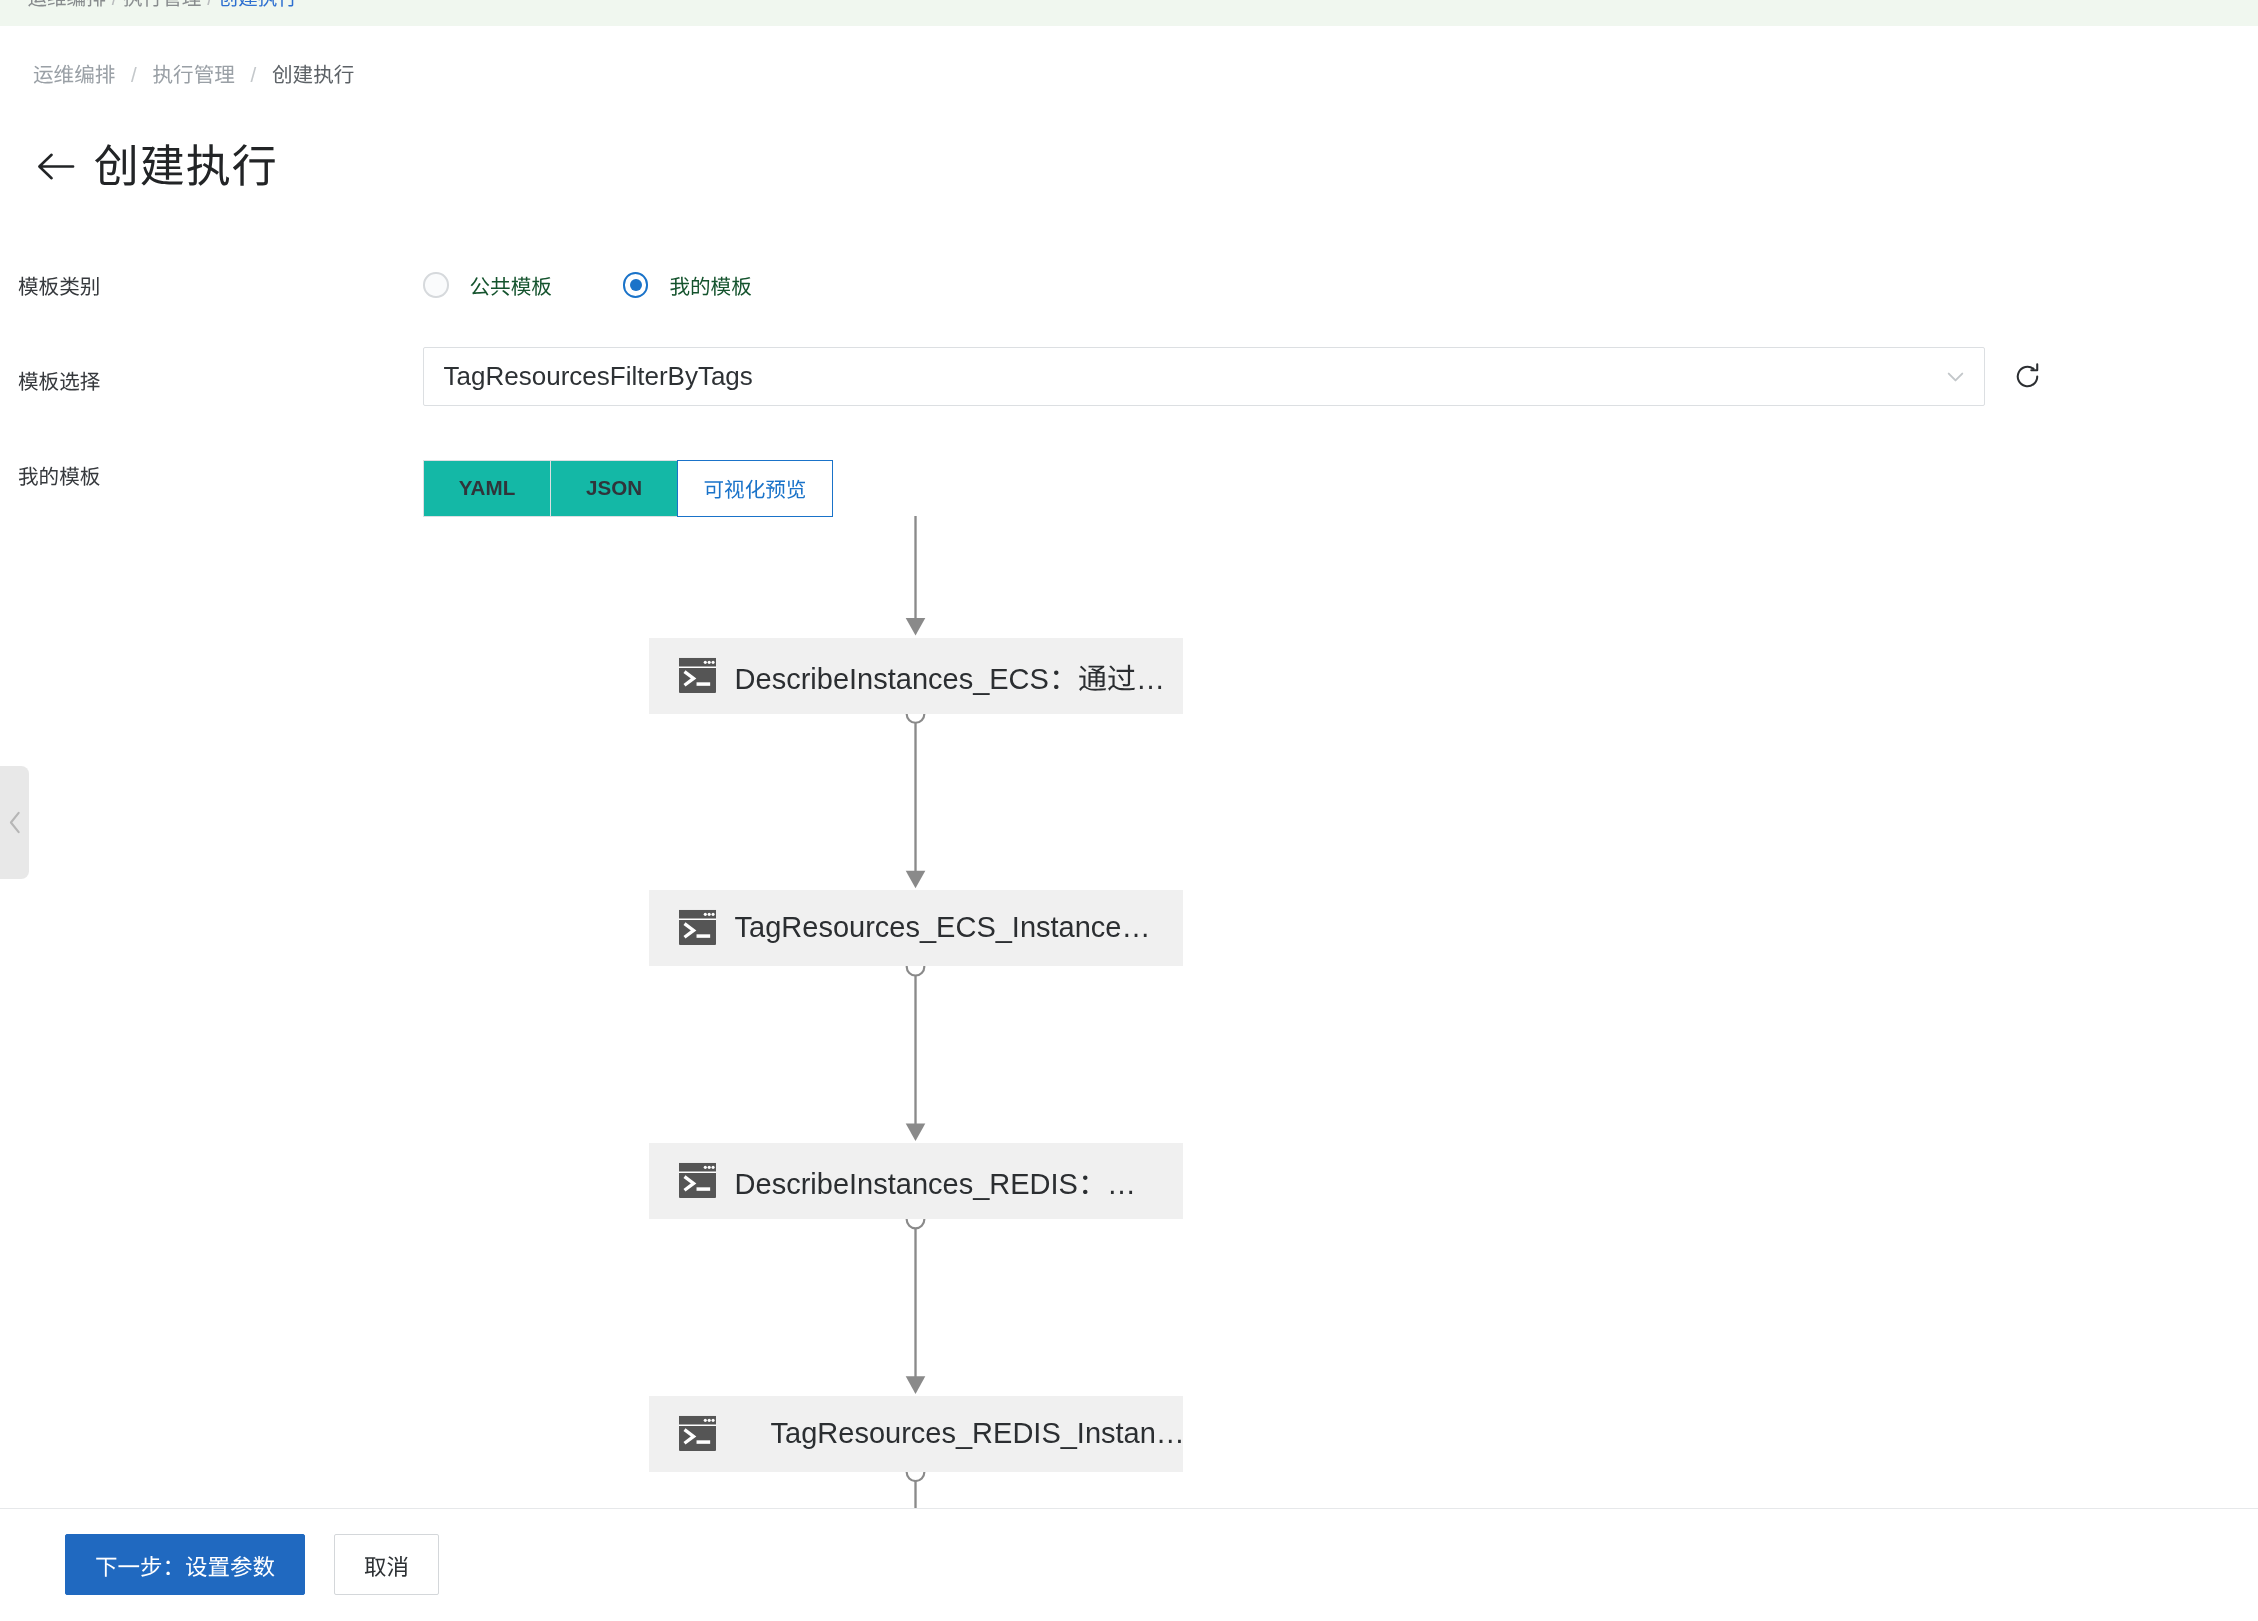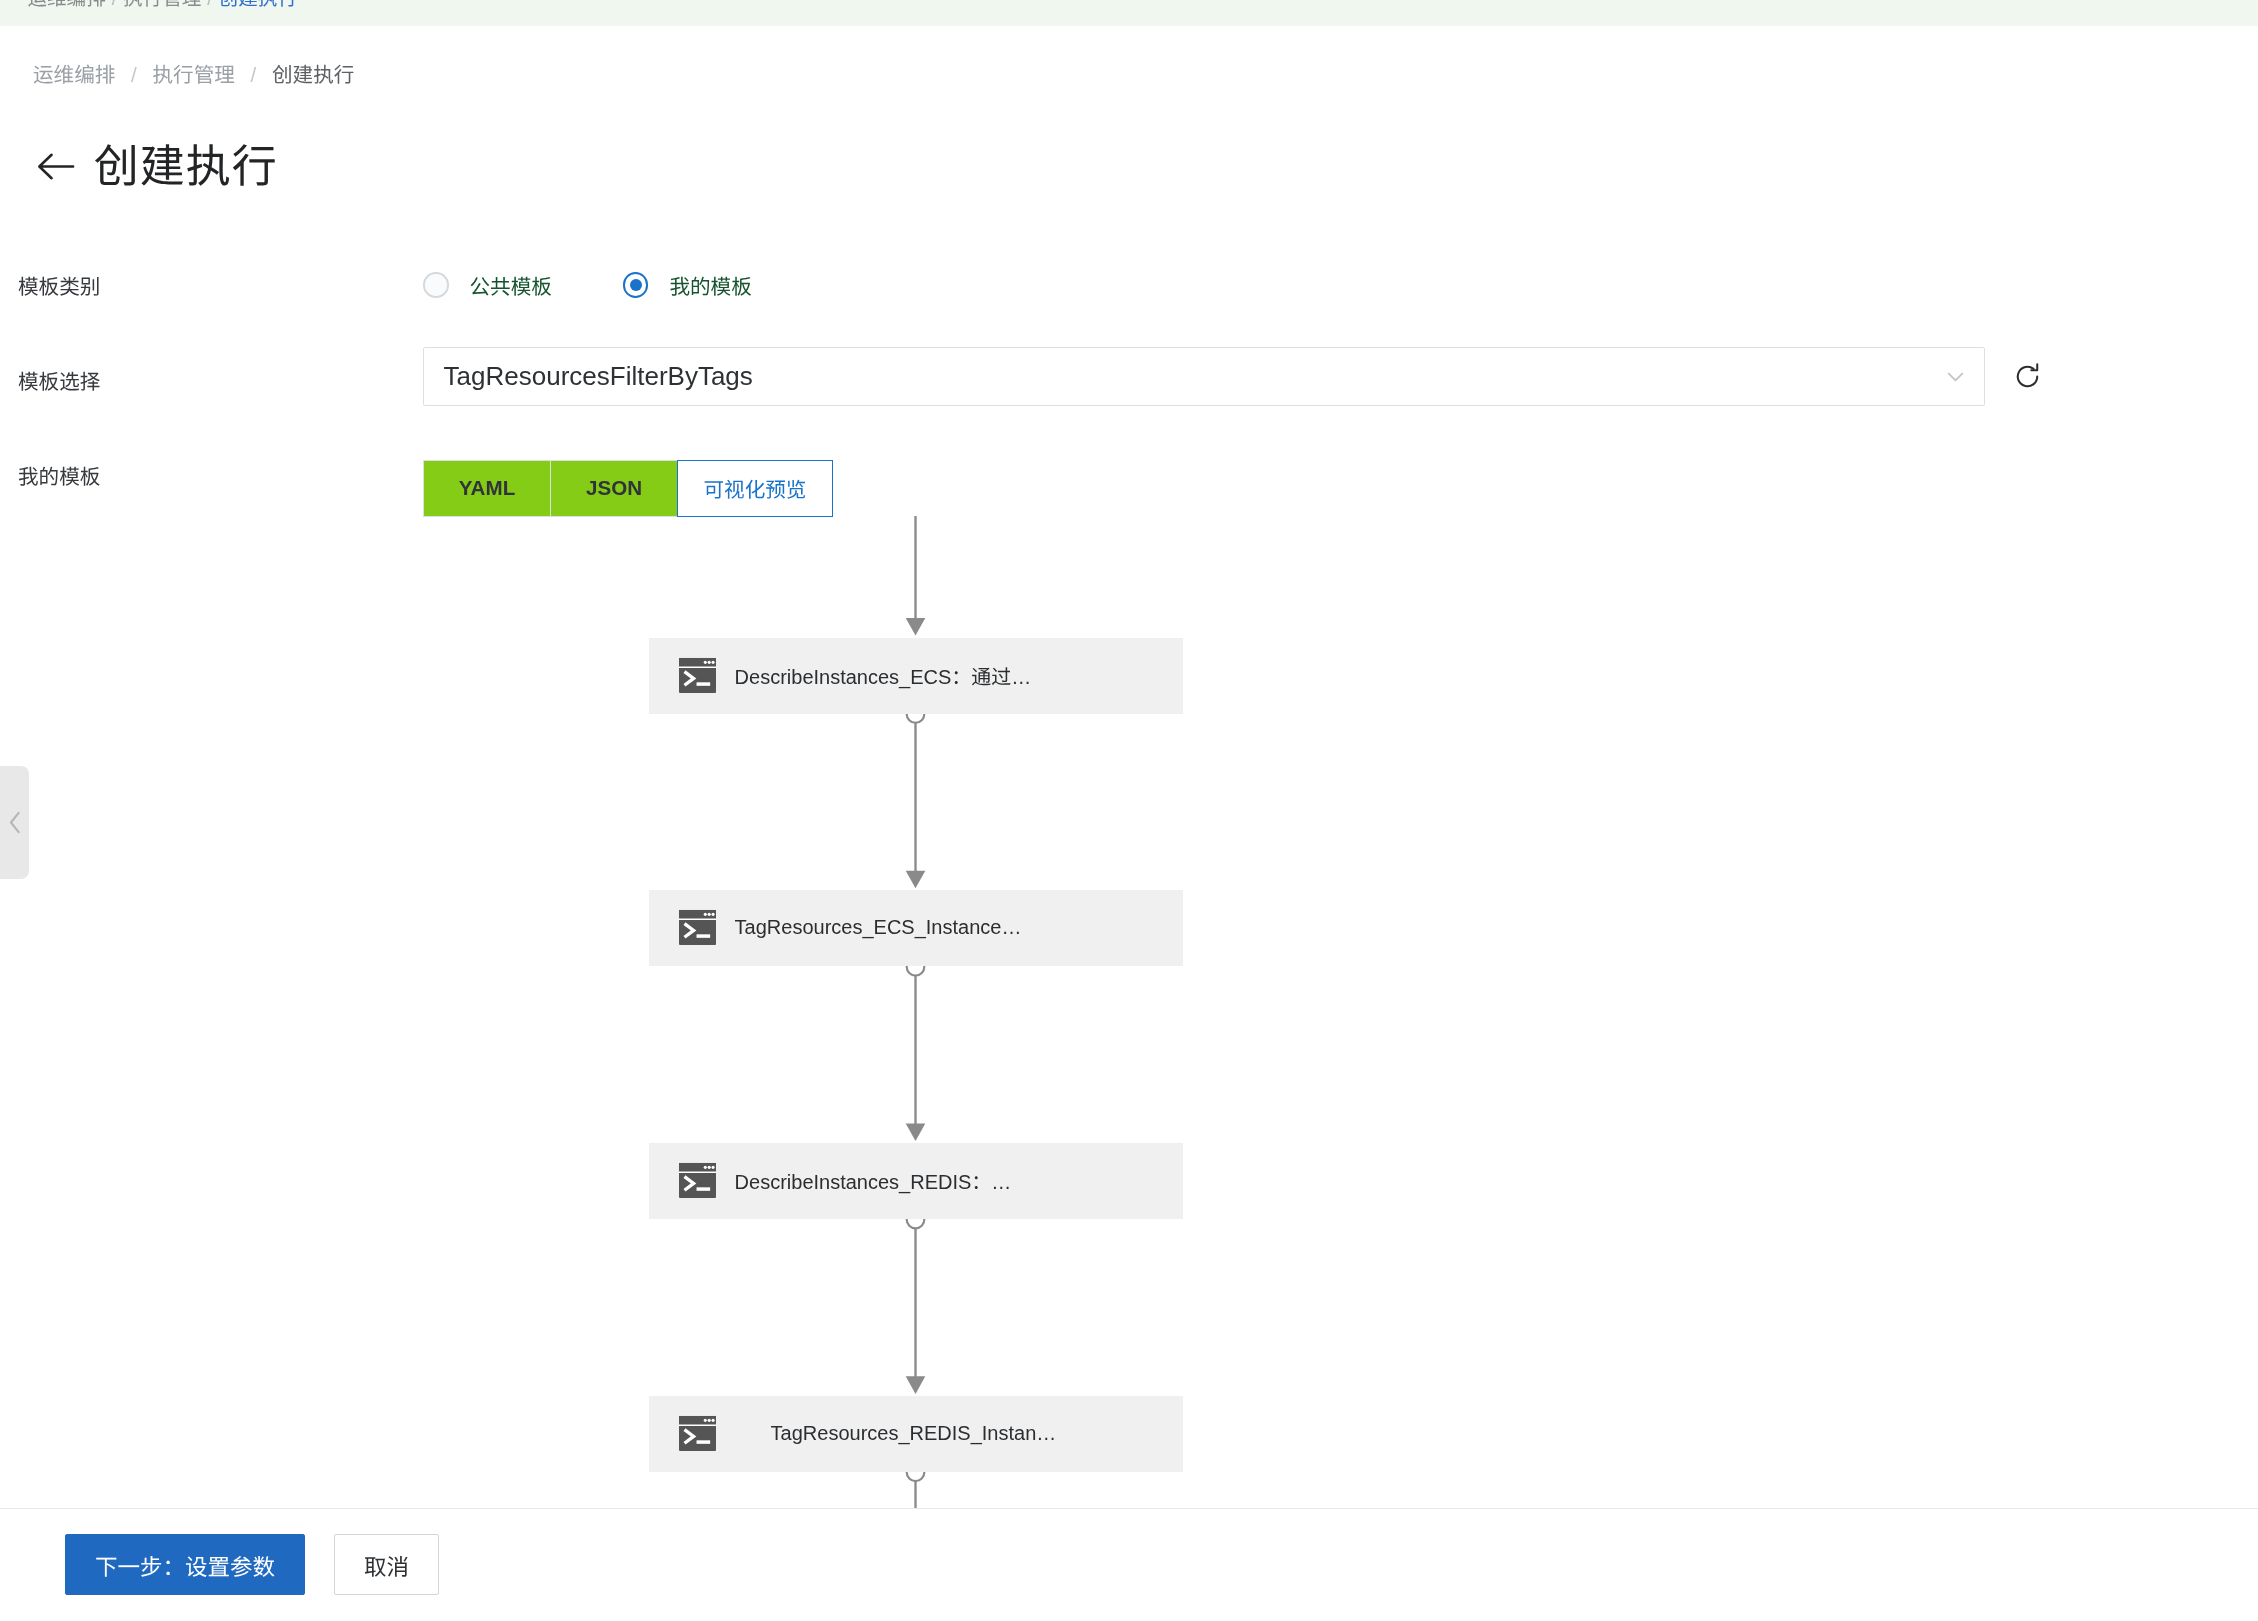--- a/index.html
+++ b/index.html
@@ -200,21 +200,21 @@
     position: absolute;
     left: 423px;
     top: 434px;
     display: flex;
     height: 57px;
   }
   .tab {
     height: 57px;
     min-width: 127px;
     padding: 0 25.5px;
-    background: #84cc16;
+    background: #14b8a6;
     border: 1px solid #dcdfe2;
     border-right: none;
     display: flex;
     align-items: center;
     justify-content: center;
     font-size: 20.6px;
     font-weight: bold;
     color: #30343a;
     cursor: pointer;
     white-space: nowrap;
@@ -257,21 +257,21 @@
     cursor: pointer;
   }
   .node-icon {
     width: 39px;
     height: 37px;
     flex: none;
     margin-right: 17.6px;
     display: block;
   }
   .node-label {
-    font-size: 20px;
+    font-size: 29px;
     color: #2b2e31;
     white-space: nowrap;
     overflow: hidden;
     text-overflow: clip;
   }
   .flow-svg {
     position: absolute;
     left: 0; top: 0;
     width: 534px;
     height: 1019px;

